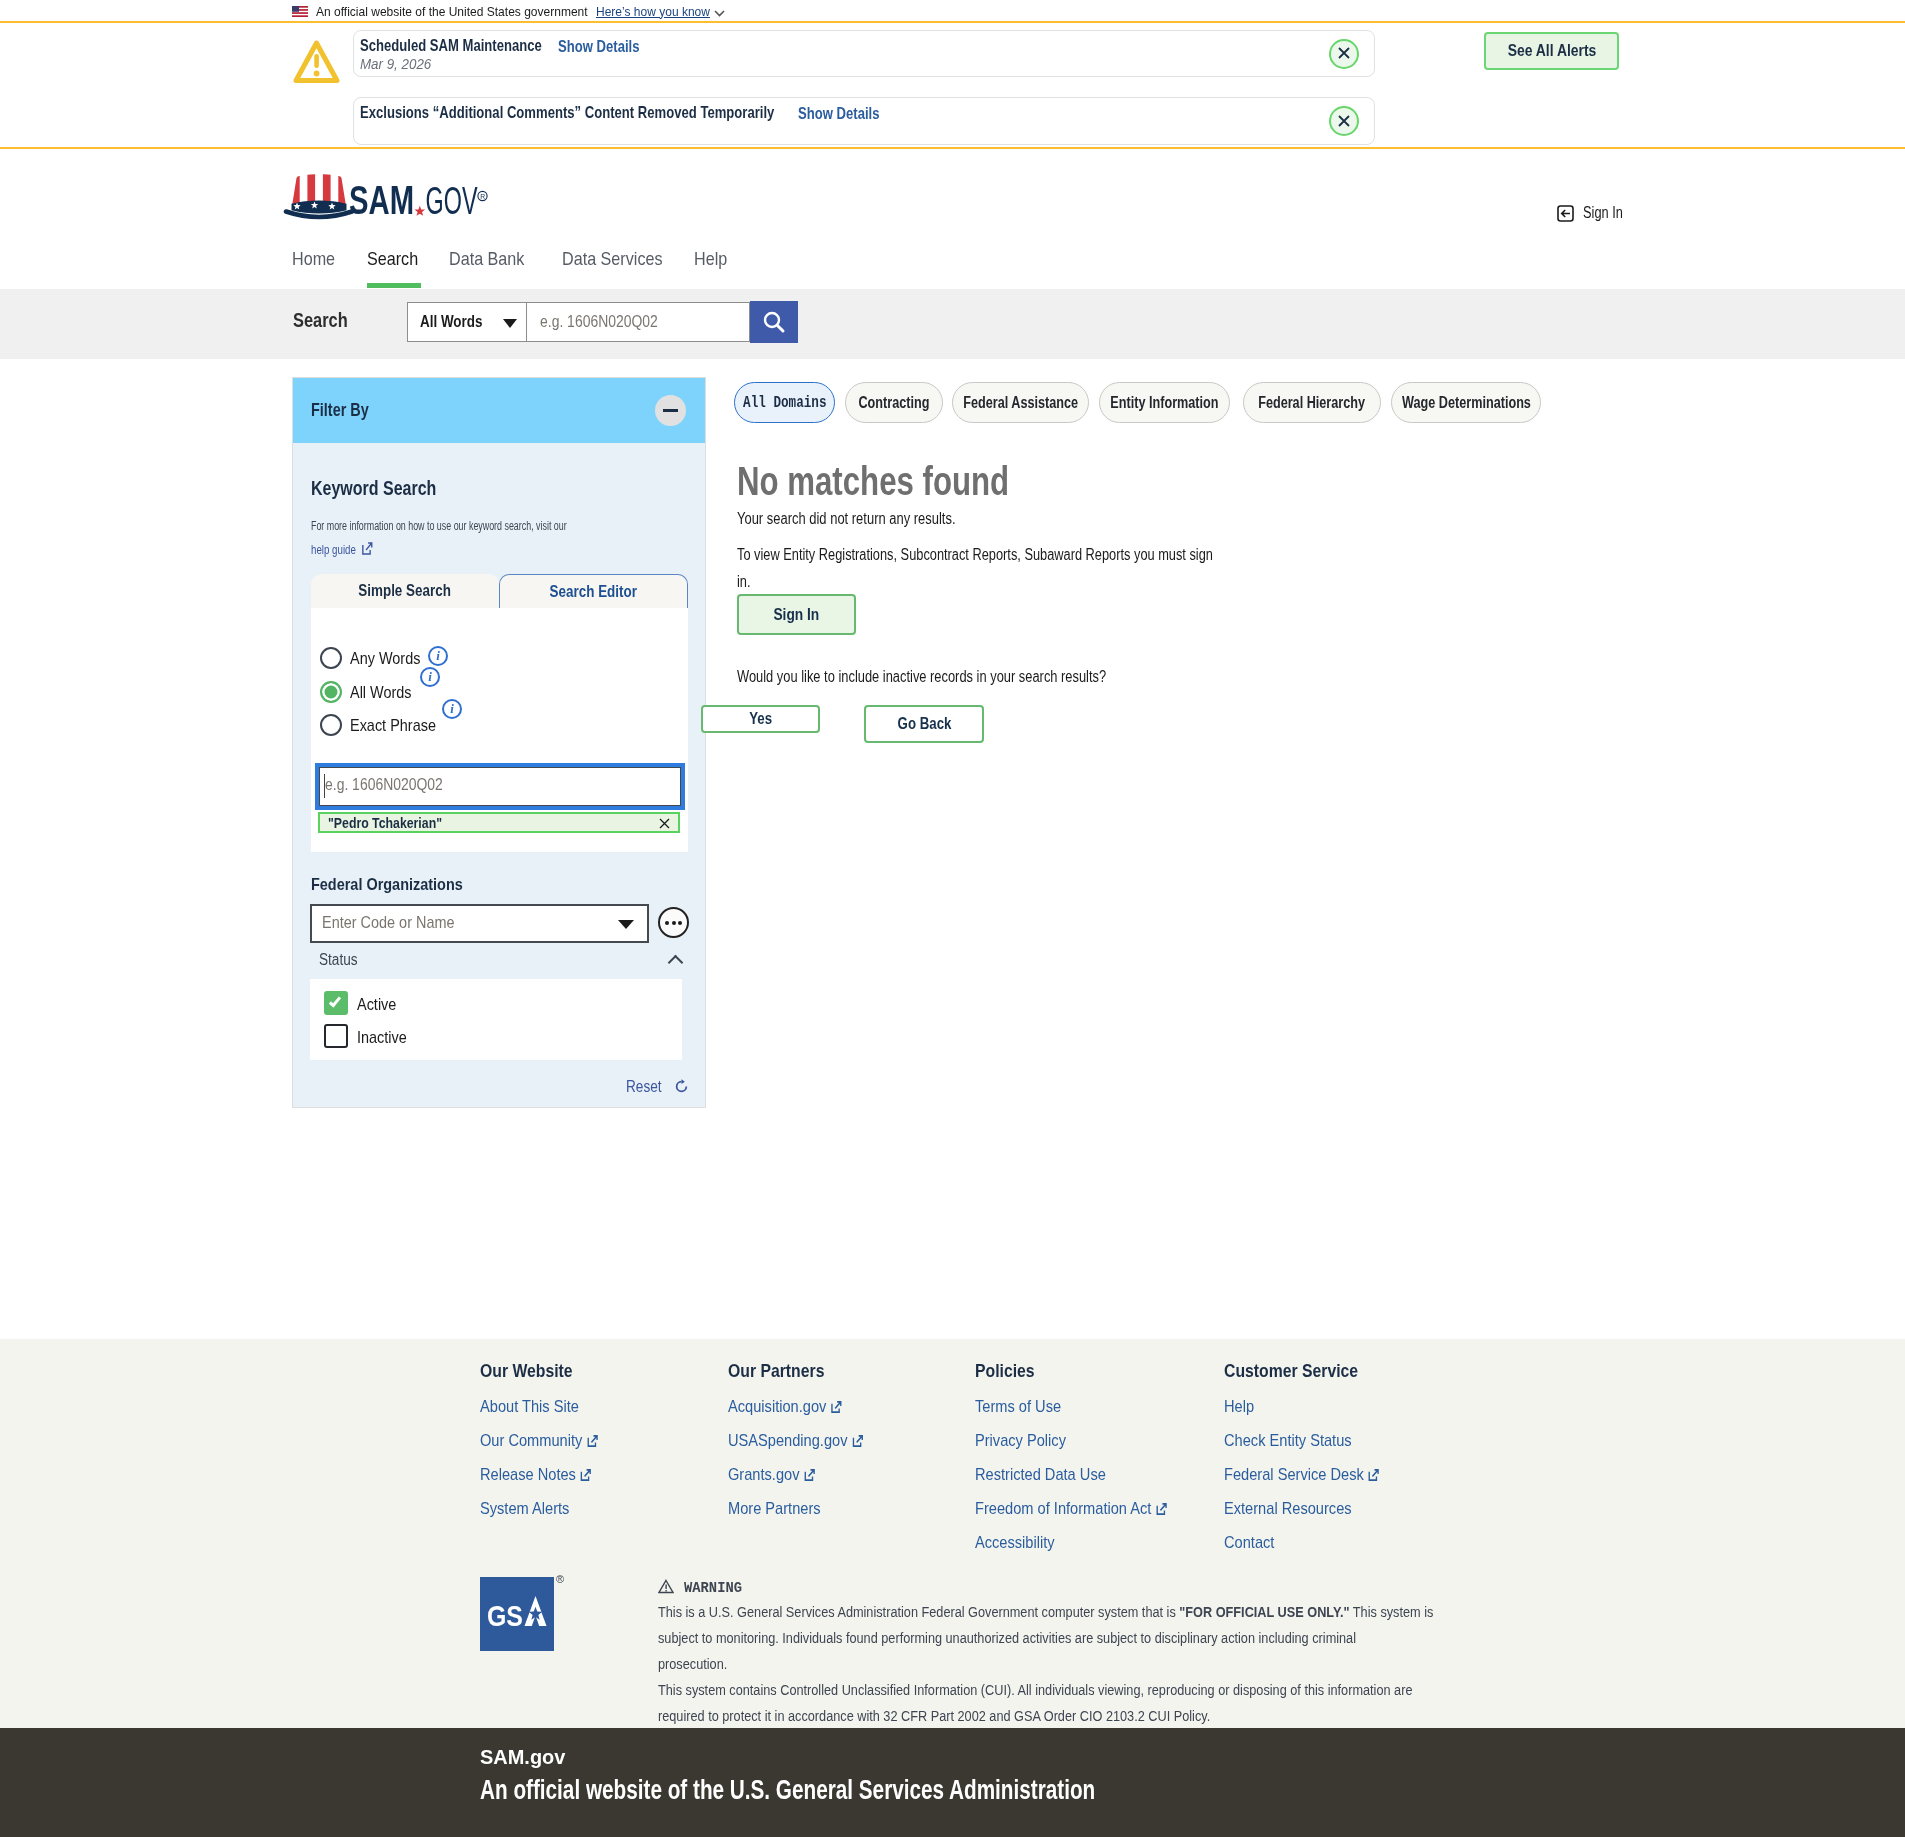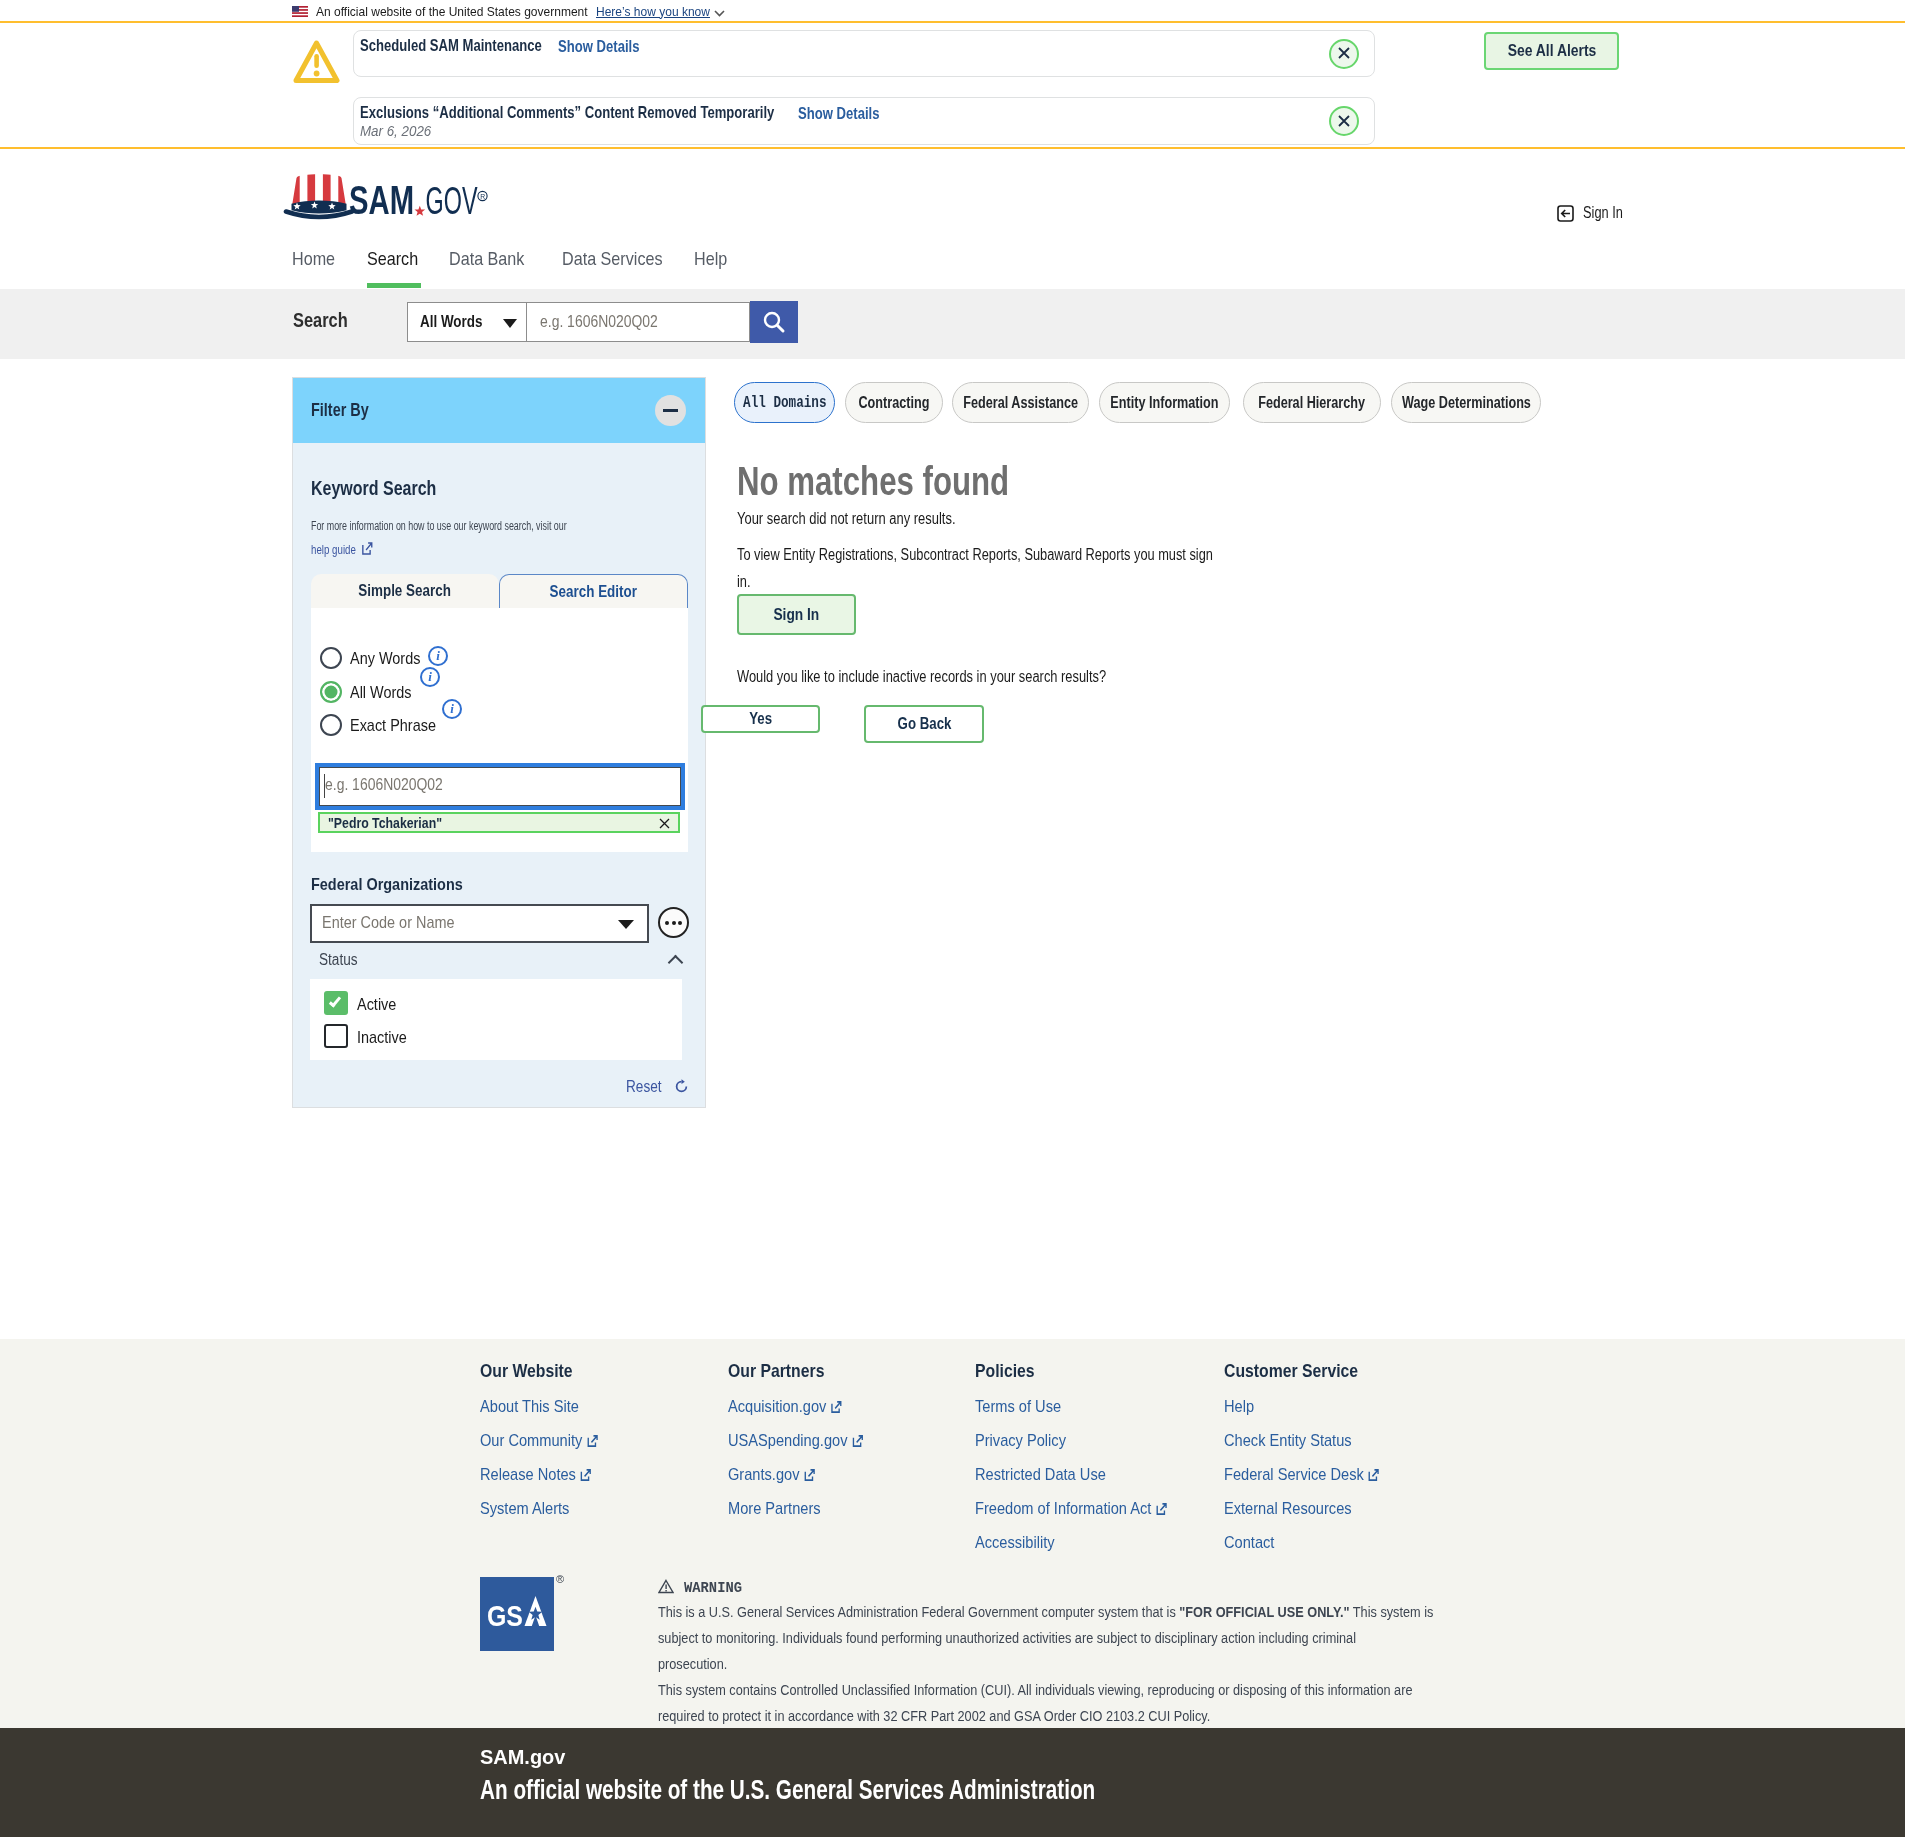--- a/index.html
+++ b/index.html
@@ -152,29 +152,29 @@
   </div>
 
   <div id="alerts">
     <svg style="position:absolute;left:293px;top:16px" width="47" height="46" viewBox="0 0 47 46">
       <path d="M23.5 4 L44 41.5 L3 41.5 Z" fill="none" stroke="#f2c12e" stroke-width="5" stroke-linejoin="round"></path>
       <rect x="21.3" y="15" width="4.6" height="14" rx="2.3" fill="#f2c12e"></rect>
       <circle cx="23.6" cy="34.5" r="2.9" fill="#f2c12e"></circle>
     </svg>
     <div class="alert-card" style="top:7px; height:47px;">
       <div class="alert-title"><span class="t" style="--s:.77">Scheduled SAM Maintenance</span><a href="#" class="t" style="--s:.77;position:absolute;left:204px;top:6px">Show Details</a></div>
+      <div class="alert-date"><span class="t" style="--s:.89">Mar 9, 2026</span></div>
       <div class="alert-close">
           <svg width="14" height="14" viewBox="0 0 14 14">
             <path d="M2 2 L12 12 M12 2 L2 12" stroke="#1c2e45" stroke-width="1.8"></path>
           </svg>
         </div>
     </div>
     <div class="alert-card" style="top:74px; height:48px;">
       <div class="alert-title"><span class="t" style="--s:.77">Exclusions “Additional Comments” Content Removed Temporarily</span><a href="#" class="t" style="--s:.77;position:absolute;left:444px;top:6px">Show Details</a></div>
-      <div class="alert-date"><span class="t" style="--s:.89">Mar 6, 2026</span></div>
       <div class="alert-close">
           <svg width="14" height="14" viewBox="0 0 14 14">
             <path d="M2 2 L12 12 M12 2 L2 12" stroke="#1c2e45" stroke-width="1.8"></path>
           </svg>
         </div>
     </div>
     <div id="seeall" class="ctr">
         <span class="tc" style="--s:.87">See All Alerts</span>
       </div>
   </div>

